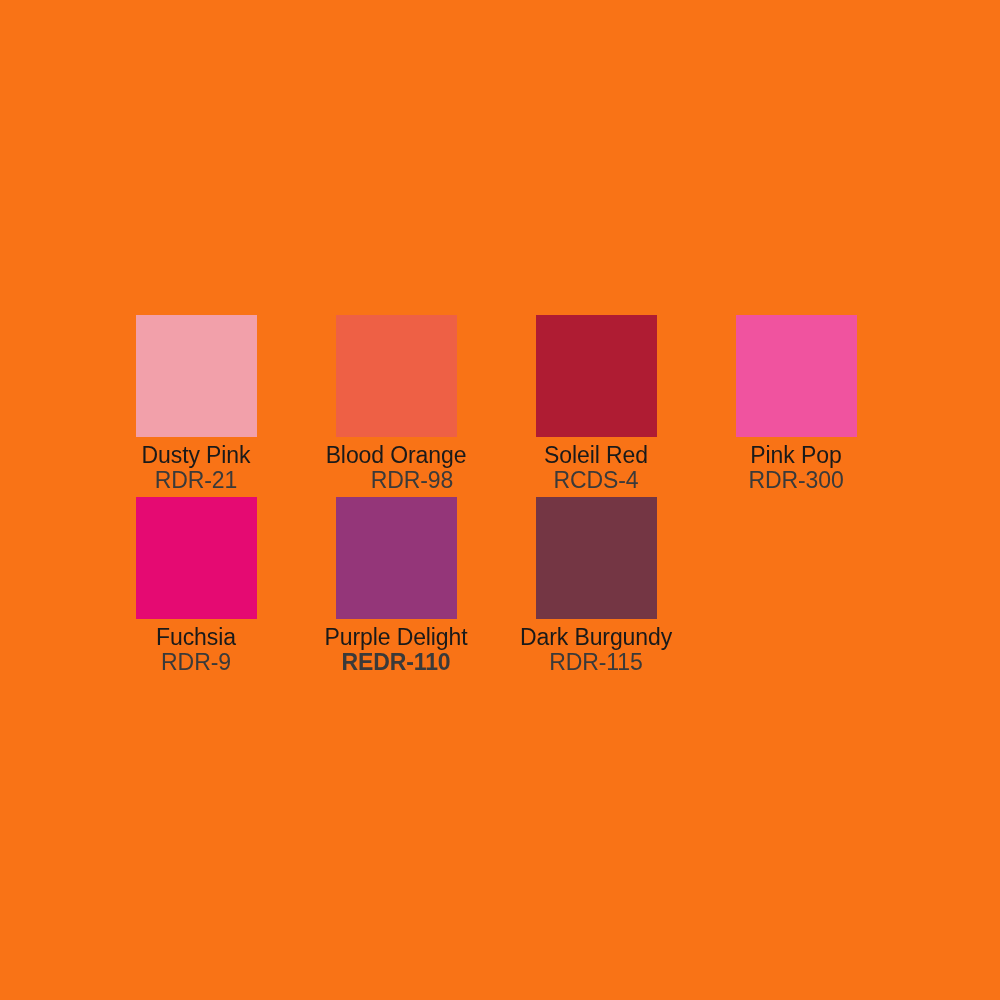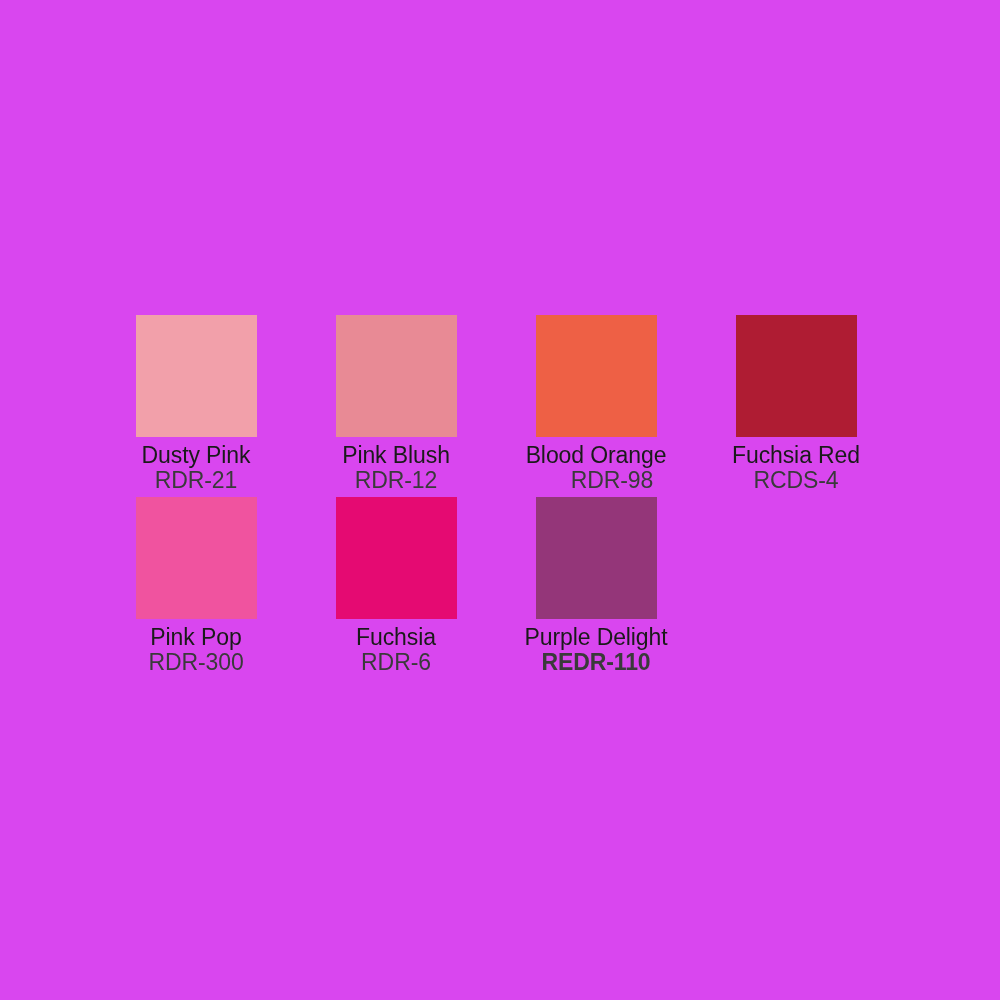--- a/index.html
+++ b/index.html
@@ -63,60 +63,60 @@
     line-height: 22px;
     color: #3a3a3a;
     white-space: nowrap;
     text-align: center;
     letter-spacing: -0.1px;
   }
 </style>
 </head>
 <body>
 
-<div id="palette-canvas" style="background: #d946ef;">
+<div id="palette-canvas" style="background: #f97316;">
   <div class="swatch-grid">
 
     <div class="swatch-cell">
       <div class="swatch-chip" style="background-color: rgb(242, 160, 170);"></div>
       <div class="swatch-name" style="color: rgb(26, 26, 26);">Dusty Pink</div>
       <div class="swatch-code" style="color: rgb(58, 58, 58);">RDR-21</div>
     </div>
 
-    <div class="swatch-cell">
-      <div class="swatch-chip" style="background-color: rgb(232, 138, 149);"></div>
-      <div class="swatch-name" style="color: rgb(26, 26, 26);">Pink Blush</div>
-      <div class="swatch-code" style="color: rgb(58, 58, 58);">RDR-12</div>
-    </div>
 
     <div class="swatch-cell">
       <div class="swatch-chip" style="background-color: rgb(238, 96, 69);"></div>
       <div class="swatch-name" style="color: rgb(26, 26, 26);">Blood Orange</div>
       <div class="swatch-code" style="color: rgb(58, 58, 58); margin-left: 32px;">RDR-98</div>
     </div>
 
     <div class="swatch-cell">
       <div class="swatch-chip" style="background-color: rgb(175, 28, 51);"></div>
-      <div class="swatch-name" style="color: rgb(26, 26, 26);">Fuchsia Red</div>
+      <div class="swatch-name" style="color: rgb(26, 26, 26);">Soleil Red</div>
       <div class="swatch-code" style="color: rgb(58, 58, 58);">RCDS-4</div>
     </div>
 
     <div class="swatch-cell">
       <div class="swatch-chip" style="background-color: rgb(240, 83, 159);"></div>
       <div class="swatch-name" style="color: rgb(26, 26, 26);">Pink Pop</div>
       <div class="swatch-code" style="color: rgb(58, 58, 58);">RDR-300</div>
     </div>
 
     <div class="swatch-cell">
       <div class="swatch-chip" style="background-color: rgb(229, 10, 114);"></div>
       <div class="swatch-name" style="color: rgb(26, 26, 26);">Fuchsia</div>
-      <div class="swatch-code" style="color: rgb(58, 58, 58);">RDR-6</div>
+      <div class="swatch-code" style="color: rgb(58, 58, 58);">RDR-9</div>
     </div>
 
     <div class="swatch-cell">
       <div class="swatch-chip" style="background-color: rgb(148, 54, 121);"></div>
       <div class="swatch-name" style="color: rgb(26, 26, 26);">Purple Delight</div>
       <div class="swatch-code" style="color: rgb(58, 58, 58); font-weight: bold;">REDR-110</div>
     </div>
 
+    <div class="swatch-cell">
+      <div class="swatch-chip" style="background-color: rgb(116, 54, 68);"></div>
+      <div class="swatch-name" style="color: rgb(26, 26, 26);">Dark Burgundy</div>
+      <div class="swatch-code" style="color: rgb(58, 58, 58);">RDR-115</div>
+    </div>
 
   </div>
 </div>
 
 </body></html>

